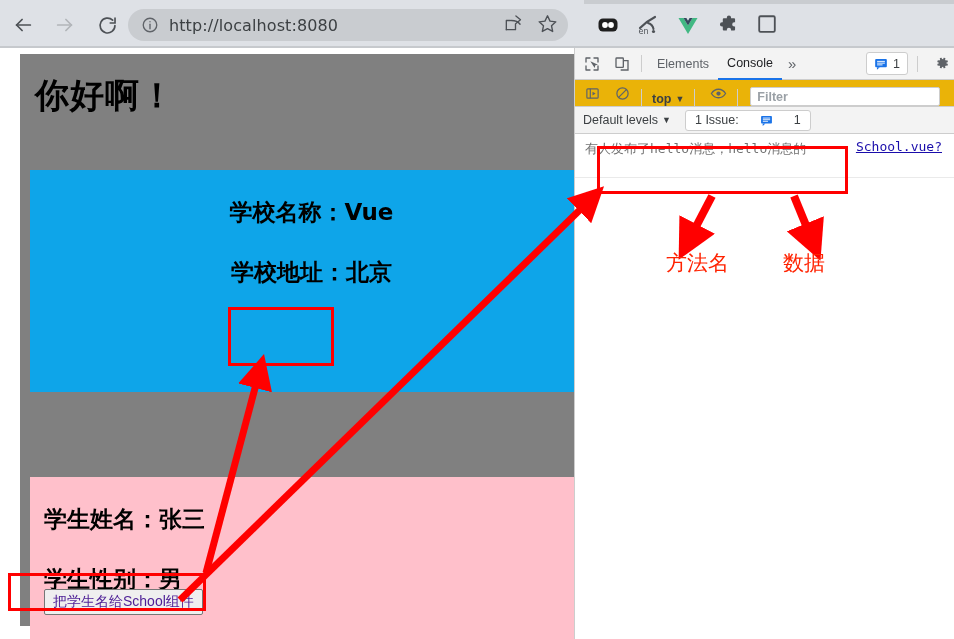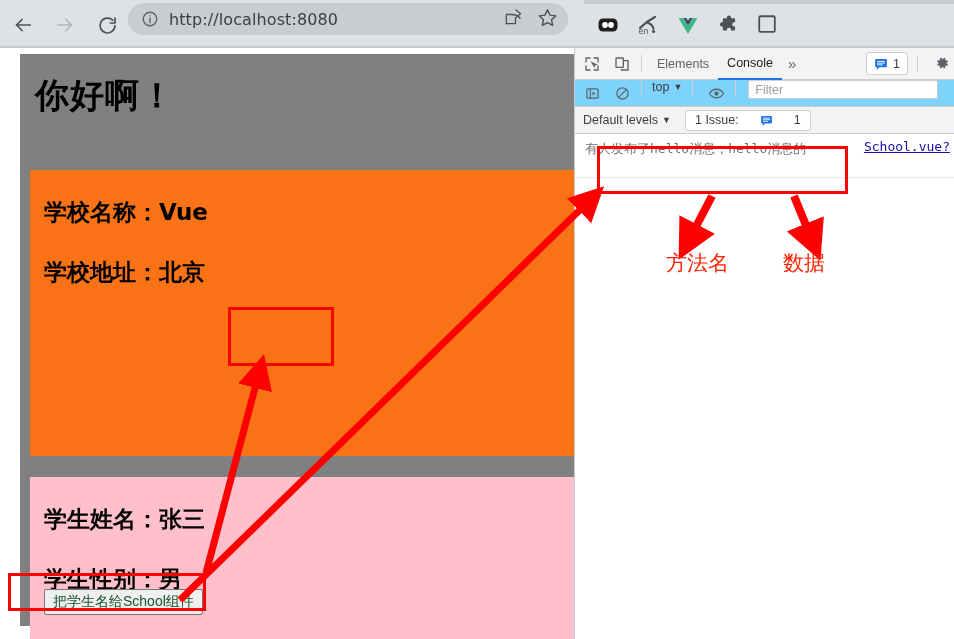--- a/index.html
+++ b/index.html
@@ -35,21 +35,21 @@
     background: #c6c9cd;
   }
   .nav-btn {
     width: 38px; height: 38px; margin-left: 4px;
     display: flex; align-items: center; justify-content: center;
     border-radius: 50%;
   }
   .nav-btn svg { display: block; }
 
   .omnibox {
-    position: absolute; left: 128px; top: 3px;
+    position: absolute; left: 128px; top: 9px;
     width: 440px; height: 32px;
     background: #c9ccd0; border-radius: 16px;
     display: flex; align-items: center;
   }
   .omnibox-info { margin-left: 13px; width: 18px; height: 18px; }
   .omnibox-url {
     margin-left: 10px;
     font-size: 16px; color: #3c4043;
     font-family: "DejaVu Sans", sans-serif;
     letter-spacing: 0.1px;
@@ -82,22 +82,23 @@
     margin: 0;
     padding: 22px 0 0 14px;
     font-size: 34px; font-weight: bold;
     color: #000;
     font-family: "DejaVu Sans", sans-serif;
     line-height: 1.1;
     letter-spacing: 1px;
   }
   .school-box {
     position: absolute; left: 9px; top: 115px;
-    width: 549px; height: 286px;
-    background: #f97316;
+    width: 549px; height: 222px;
+    background: #0ea5e9;
+    text-align: center;
   }
   .student-box {
     position: absolute; left: 9px; top: 422px;
     width: 549px; height: 172px;
     background: #ffc0cb;
   }
   .box-line {
     margin: 0;
     font-size: 23px; font-weight: bold; color: #000;
     font-family: "DejaVu Sans", sans-serif;
@@ -106,21 +107,21 @@
   }
   .school-box .box-line:nth-of-type(1) { padding: 30px 0 0 14px; }
   .school-box .box-line:nth-of-type(2) { padding: 36px 0 0 14px; }
   .school-box .box-line:nth-of-type(3) { padding: 36px 0 0 14px; }
   .student-box .box-line:nth-of-type(1) { padding: 30px 0 0 14px; }
   .student-box .box-line:nth-of-type(2) { padding: 36px 0 0 14px; }
 
   .give-btn {
     position: absolute; left: 14px; top: 112px;
     font-family: "Liberation Sans", sans-serif;
-    font-size: 14px; color: #14532d;
+    font-size: 14px; color: #4c1d95;
     background: #efefef;
     border: 1px solid #767676;
     border-radius: 2px;
     padding: 3px 8px 4px 8px;
     line-height: 1.2;
     white-space: nowrap;
   }
 
   
   .devtools {
@@ -166,23 +167,23 @@
   }
   .dt-issue-chip .cnt { font-size: 12.5px; color: #3c4043; }
   .dt-gear { position: absolute; right: 4px; top: 7px; }
   .dt-chip-sep {
     position: absolute; right: 36px; top: 8px;
     width: 1px; height: 16px; background: #cdcdcd;
   }
 
   .dt-toolbar2 {
     height: 27px; width: 100%;
-    background: #7dd3fc;
+    background: #eab308;
     border-bottom: 1px solid #cdcdcd;
-    display: flex; align-items: flex-start;
+    display: flex; align-items: flex-end; font-weight: bold;
   }
   .dt-ctx {
     font-size: 12.5px; color: #3c4043;
     display: flex; align-items: center; gap: 4px;
     padding: 0 4px;
   }
   .dt-filter {
     margin-left: 6px;
     width: 190px; height: 19px;
     background: #fff; border: 1px solid #cdcdcd; border-radius: 2px;
@@ -218,21 +219,21 @@
     border-bottom: 1px solid #eaeaea;
     min-height: 44px;
   }
   .console-text {
     font-family: "DejaVu Sans Mono", "Liberation Mono", monospace;
     font-size: 13px; color: #737373; line-height: 19px;
     white-space: nowrap;
   }
   .console-text .cjk { font-family: "DejaVu Sans", sans-serif; }
   .console-link {
-    position: absolute; right: 4px; top: 5px;
+    position: absolute; right: 12px; top: 5px;
     font-family: "DejaVu Sans Mono", monospace;
     font-size: 13px; color: #1a0dab;
     text-decoration: underline;
     white-space: nowrap;
   }
   .console-prompt {
     position: absolute; left: 9px; top: 52px;
     color: #8ab4f8; font-size: 13px;
     font-family: "DejaVu Sans Mono", monospace;
   }

